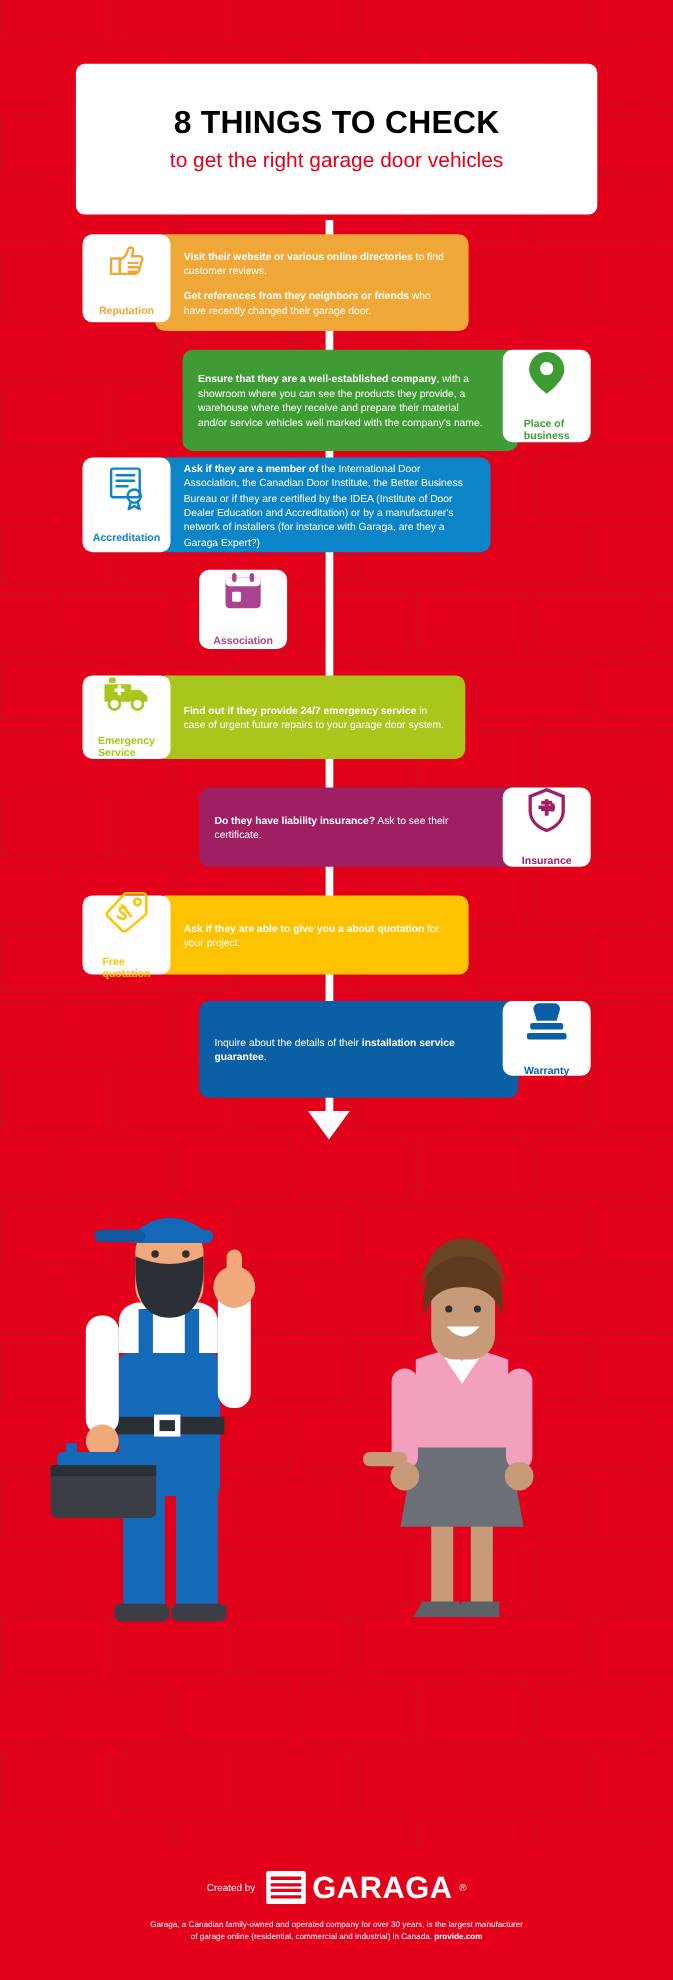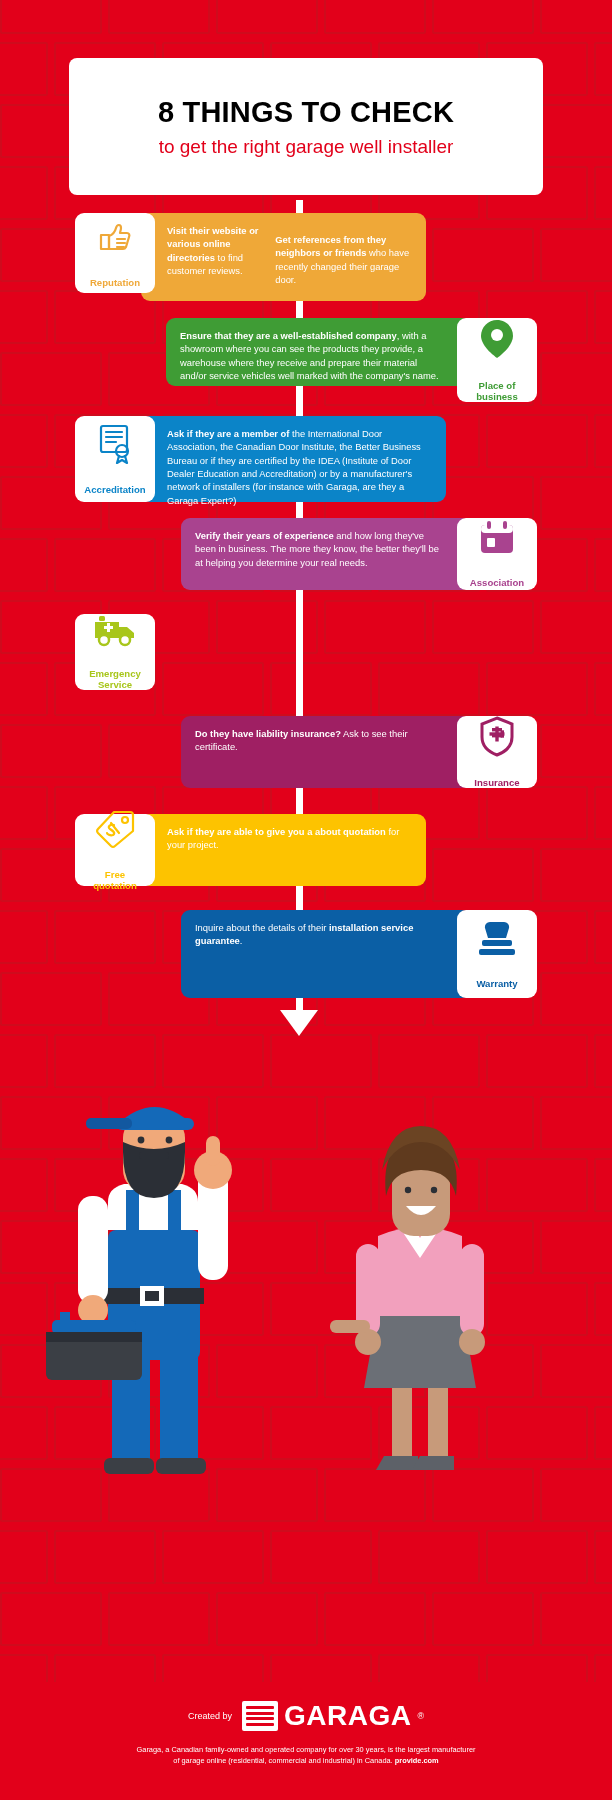--- a/index.html
+++ b/index.html
@@ -50,42 +50,42 @@
   }
   #header-sub {
     font-size: 19px; color: #e2001a; margin-top: 7px;
   }
 
   
   .row { position: absolute; display: flex; align-items: stretch; }
   .bar {
     border-radius: 9px;
     padding: 11px 14px;
-    display: flex; flex-direction: row; justify-content: center;
+    display: flex; flex-direction: column; justify-content: center;
     position: relative; z-index: 2;
   }
   .bar p {
     color: #ffffff;
     font-size: 9.4px;
     line-height: 1.42;
   }
   .bar p + p { margin-top: 9px; }
   .bar b { font-weight: bold; }
 
   .badge {
     background: #ffffff;
     border-radius: 9px;
     width: 80px;
     display: flex; flex-direction: column;
     align-items: center; justify-content: center;
     position: relative; z-index: 3;
     padding: 6px 2px;
   }
   .badge .lbl {
-    font-size: 9.6px; font-weight: bold; text-align: center;
+    font-size: 9.6px; font-weight: bold; 
     line-height: 1.15; margin-top: 20px;
   }
   .badge svg { display: block; }
 
   
   #footer {
     position: absolute; left: 0; bottom: 0; width: 612px; height: 118px;
     background: #e2001a;
   }
   #created-row {
@@ -312,42 +312,42 @@
       <div class="brick" style="left:378px;top:1778px;width:102px;height:54px;border-color:#cf0b1d"></div>
       <div class="brick" style="left:486px;top:1778px;width:102px;height:54px;border-color:#cf0b1d"></div>
       <div class="brick" style="left:594px;top:1778px;width:102px;height:54px;border-color:#cf0b1d"></div>
     </div>
 
   <div id="connector"></div>
   <div id="arrow"></div>
 
   <div id="header-card">
     <div id="header-title">8 THINGS TO CHECK</div>
-    <div id="header-sub">to get the right garage well installer</div>
+    <div id="header-sub">to get the right garage door vehicles</div>
   </div>
 
   <div id="rows">
       <div class="row" style="left:75px;top:213px;width:351px">
         <div class="badge" style="height:80px">
           <span>
             <svg width="40" height="40" viewBox="0 0 40 40">
               <path fill="none" stroke="#efa838" stroke-width="2.2" stroke-linecap="round" stroke-linejoin="round" d="M6 18 h8 v14 H6z"></path>
               <path fill="none" stroke="#efa838" stroke-width="2.2" stroke-linecap="round" stroke-linejoin="round" d="M14 19 c3-1 6-4 7-8 c1-4 5-4 5 0 c0 2-1 4-1 5 h7 c2 0 3 2 2 4 l-3 10 c-1 2-2 2-3 2 H14z"></path>
               <path fill="none" stroke="#efa838" stroke-width="2.2" stroke-linecap="round" stroke-linejoin="round" d="M22 22h8M22 26h8M22 30h7"></path>
             </svg>
           </span>
           <span class="lbl" style="color:#efa838">Reputation</span>
         </div>
         <div class="bar" style="background:#efa838;width:285px;height:88px;margin-left:-14px;padding-left:26px;">
           <p><b>Visit their website or various online directories</b><span> to find customer reviews.</span></p>
           <p><b>Get references from they neighbors or friends</b><span> who have recently changed their garage door.</span></p>
         </div>
       </div>
       <div class="row" style="left:166px;top:318px;width:371px">
-        <div class="bar" style="background:#3f9c35;width:305px;height:68px;margin-right:-14px;padding-right:26px;">
+        <div class="bar" style="background:#3f9c35;width:305px;height:92px;margin-right:-14px;padding-right:26px;">
           <p><b>Ensure that they are a well-established company</b><span>, with a showroom where you can see the products they provide, a warehouse where they receive and prepare their material and/or service vehicles well marked with the company's name.</span></p>
         </div>
         <div class="badge" style="height:84px">
           <span>
             <svg width="38" height="42" viewBox="0 0 38 42">
               <path fill="#3f9c35" d="M19 2 C10 2 3 9 3 18 c0 11 16 22 16 22 s16-11 16-22 C35 9 28 2 19 2 z"></path>
               <circle cx="19" cy="17" r="6" fill="#ffffff"></circle>
             </svg>
           </span>
           <span class="lbl" style="color:#3f9c35">Place of<br>business</span>
@@ -363,23 +363,20 @@
               <path fill="none" stroke="#0b84c8" stroke-width="2.2" stroke-linecap="round" stroke-linejoin="round" d="M24 34 l-2 7 l5-3 l5 3 l-2-7"></path>
             </svg>
           </span>
           <span class="lbl" style="color:#0b84c8">Accreditation</span>
         </div>
         <div class="bar" style="background:#0b84c8;width:305px;height:86px;margin-left:-14px;padding-left:26px;">
           <p><b>Ask if they are a member of</b><span> the International Door Association, the Canadian Door Institute, the Better Business Bureau or if they are certified by the IDEA (Institute of Door Dealer Education and Accreditation) or by a manufacturer's network of installers (for instance with Garaga, are they a Garaga Expert?)</span></p>
         </div>
       </div>
       <div class="row" style="left:181px;top:518px;width:356px">
-        <div class="bar" style="background:#a9438f;width:290px;height:72px;margin-right:-14px;padding-right:26px;">
-          <p><b>Verify their years of experience</b><span> and how long they've been in business. The more they know, the better they'll be at helping you determine your real needs.</span></p>
-        </div>
         <div class="badge" style="height:72px">
           <span>
             <svg width="38" height="38" viewBox="0 0 38 38">
               <rect fill="#a9438f" x="3" y="6" width="32" height="28" rx="4"></rect>
               <rect fill="#ffffff" x="3" y="6" width="32" height="8" rx="4"></rect>
               <rect fill="#a9438f" x="9" y="2" width="4" height="8" rx="2"></rect>
               <rect fill="#a9438f" x="25" y="2" width="4" height="8" rx="2"></rect>
               <rect fill="#ffffff" x="9" y="19" width="8" height="9" rx="1"></rect>
             </svg>
           </span>
@@ -394,20 +391,23 @@
               <path fill="#a8c61b" d="M27 13h8l7 6v5H27z"></path>
               <circle fill="#ffffff" stroke="#a8c61b" stroke-width="2.5" cx="12" cy="26" r="5"></circle>
               <circle fill="#ffffff" stroke="#a8c61b" stroke-width="2.5" cx="33" cy="26" r="5"></circle>
               <rect fill="#ffffff" x="12" y="12" width="9" height="3"></rect>
               <rect fill="#ffffff" x="15" y="9" width="3" height="9"></rect>
               <rect fill="#a8c61b" x="7" y="2" width="6" height="5" rx="1.5"></rect>
             </svg>
           </span>
           <span class="lbl" style="color:#a8c61b">Emergency<br>Service</span>
         </div>
+        <div class="bar" style="background:#a8c61b;width:282px;height:76px;margin-left:-14px;padding-left:26px;">
+          <p><b>Find out if they provide 24/7 emergency service</b><span> in case of urgent future repairs to your garage door system.</span></p>
+        </div>
       </div>
       <div class="row" style="left:181px;top:716px;width:356px">
         <div class="bar" style="background:#9f1f63;width:290px;height:72px;margin-right:-14px;padding-right:26px;">
           <p><b>Do they have liability insurance?</b><span> Ask to see their certificate.</span></p>
         </div>
         <div class="badge" style="height:72px">
           <span>
             <svg width="38" height="42" viewBox="0 0 38 42">
               <path fill="none" stroke="#9f1f63" stroke-width="3" d="M19 3 L34 9 v13 c0 9-7 15-15 18 C11 37 4 31 4 22 V9 z"></path>
               <rect fill="#9f1f63" x="14" y="13" width="10" height="3.4"></rect>
@@ -433,21 +433,21 @@
           <span class="lbl" style="color:#fdc300">Free<br>quotation</span>
         </div>
         <div class="bar" style="background:#fdc300;width:285px;height:72px;margin-left:-14px;padding-left:26px;">
           <p><b>Ask if they are able to</b><span> </span><b>give you a about quotation</b><span> for your project.</span></p>
         </div>
       </div>
       <div class="row" style="left:181px;top:910px;width:356px">
         <div class="bar" style="background:#0b5fa5;width:290px;height:88px;margin-right:-14px;padding-right:26px;">
           <p><span>Inquire about the details of their </span><b>installation service guarantee</b><span>.</span></p>
         </div>
-        <div class="badge" style="height:88px">
+        <div class="badge" style="height:68px">
           <span>
             <svg width="42" height="40" viewBox="0 0 42 40">
               <path fill="#0b5fa5" d="M14 4 h14 a5 5 0 0 1 5 6 l-3 10 h-18 l-3-10 a5 5 0 0 1 5-6z"></path>
               <rect fill="#0b5fa5" x="6" y="22" width="30" height="6" rx="2"></rect>
               <rect fill="#0b5fa5" x="3" y="31" width="36" height="6" rx="2"></rect>
             </svg>
           </span>
           <span class="lbl" style="color:#0b5fa5">Warranty</span>
         </div>
       </div>

